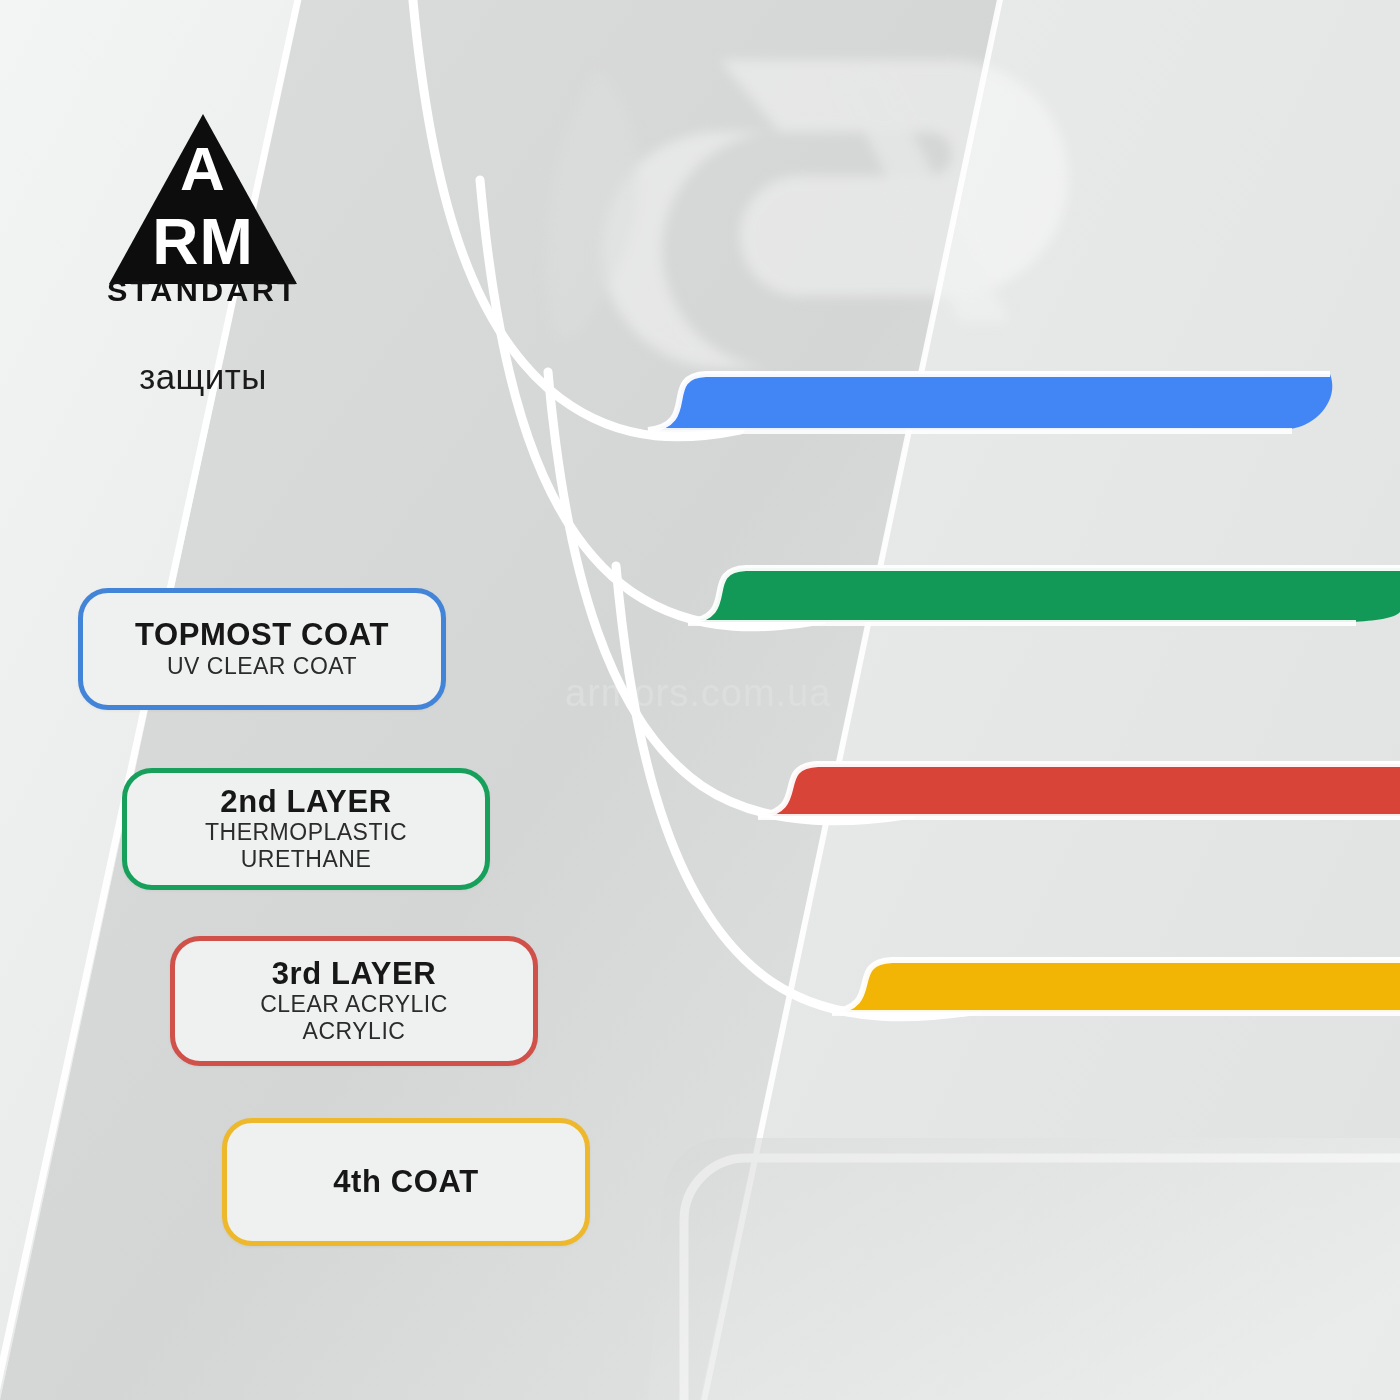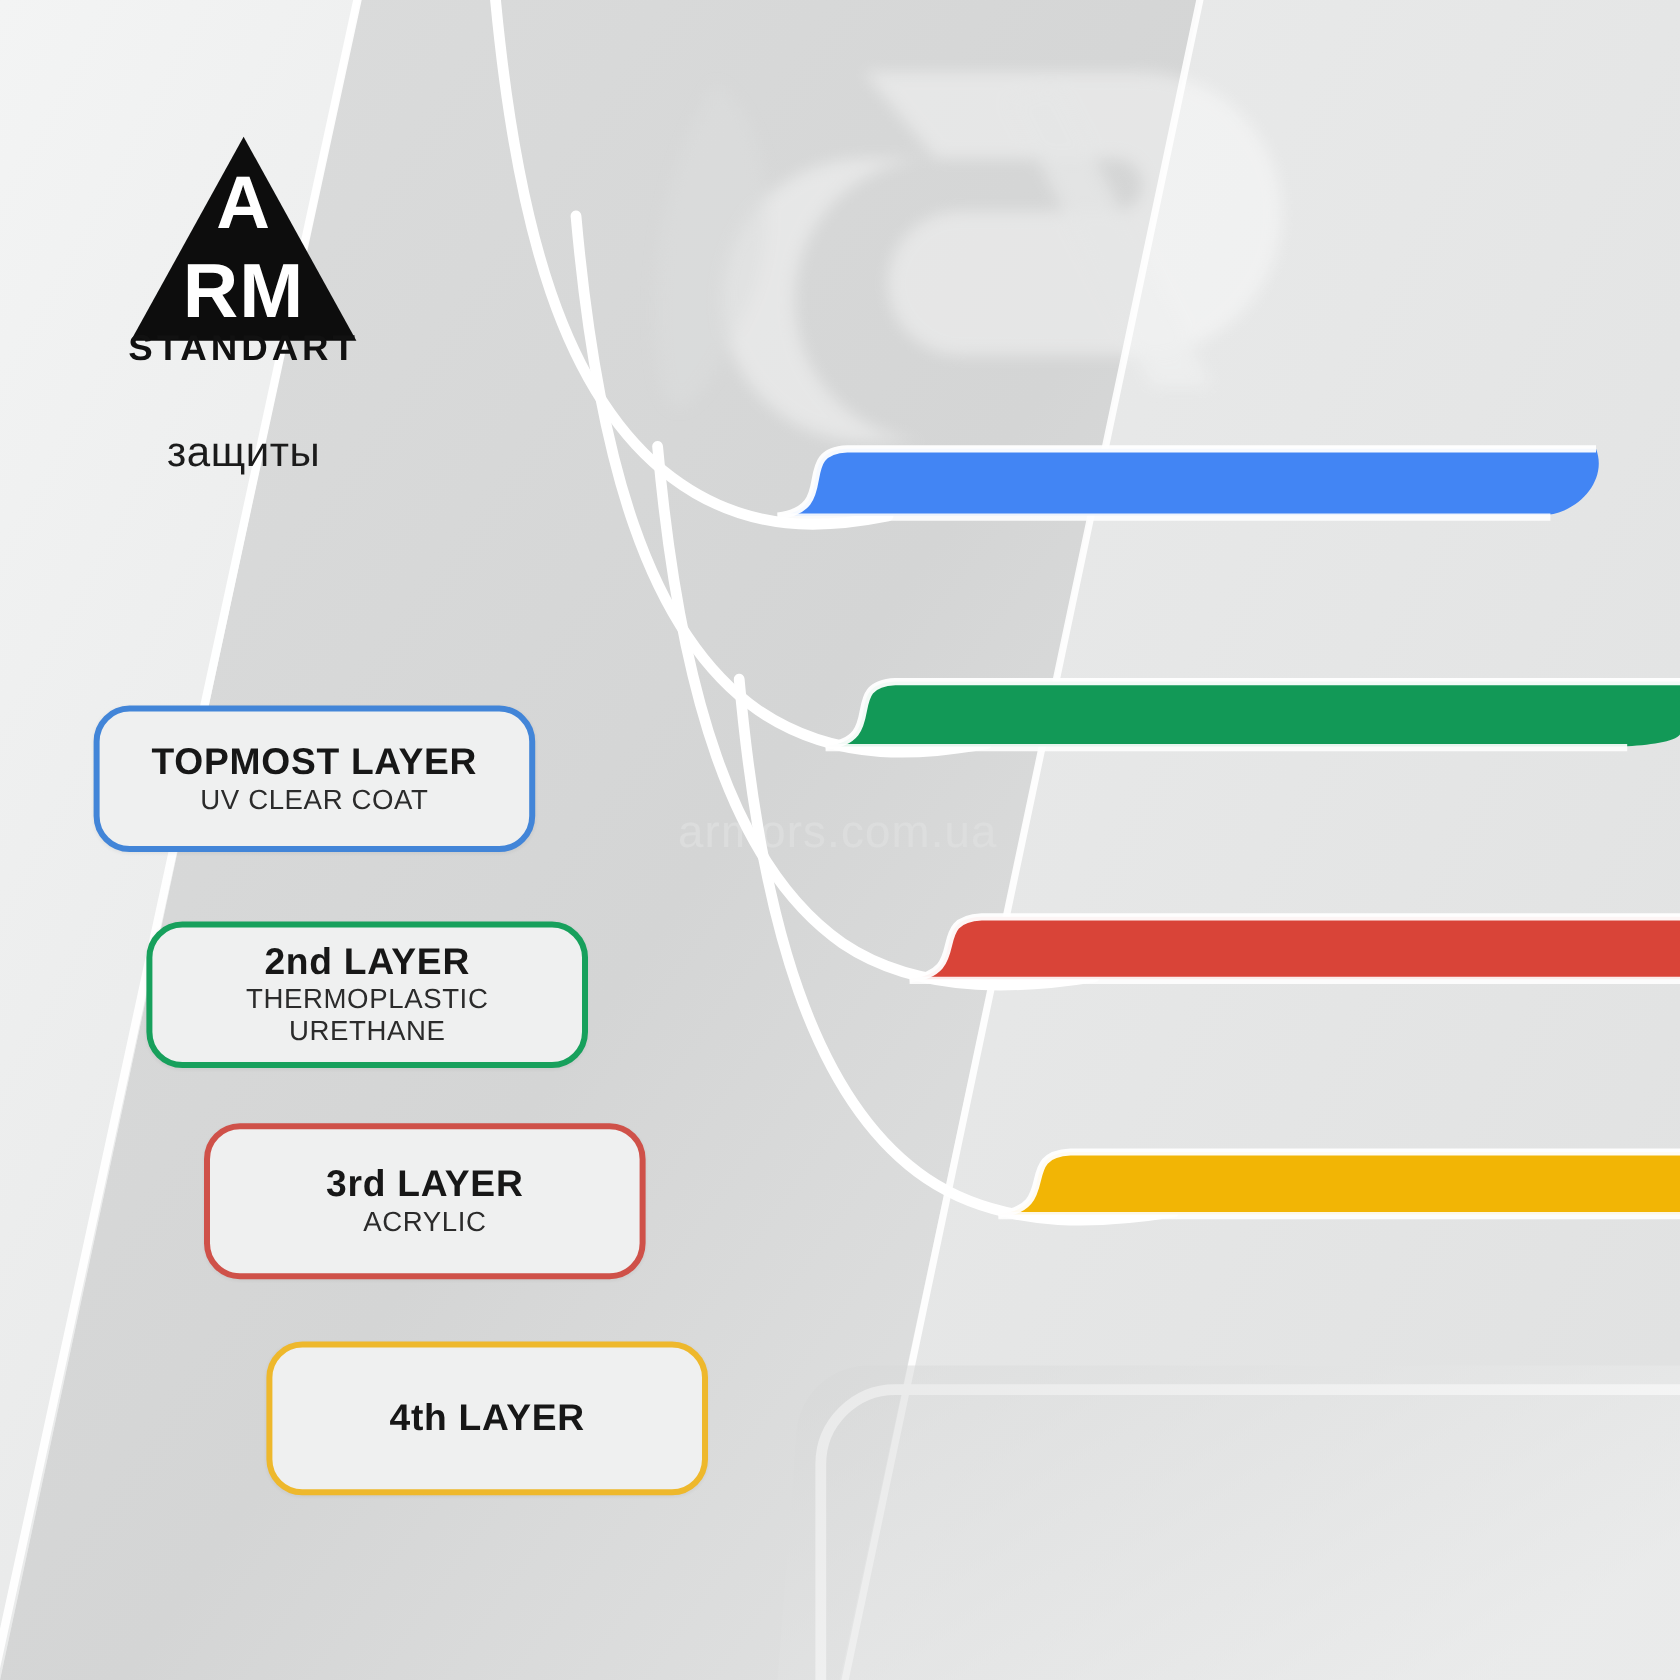--- a/index.html
+++ b/index.html
@@ -154,32 +154,33 @@
         <text x="96" y="152" text-anchor="middle" font-family="Liberation Sans, sans-serif" font-weight="700" font-size="64" fill="#ffffff" letter-spacing="1">RM</text>
       </svg>
     </div>
     <div class="brandword">STANDART</div>
     <div class="subtitle">
       <span>защиты</span>
     </div>
   </div>
 
   <div class="label" id="lbl-1">
-    <div class="l1">TOPMOST LAYER</div>
+    <div class="l1">TOPMOST COAT</div>
     <div class="l2">UV CLEAR COAT</div>
   </div>
 
   <div class="label" id="lbl-2">
     <div class="l1">2nd LAYER</div>
     <div class="l2">THERMOPLASTIC</div>
     <div class="l2">URETHANE</div>
   </div>
 
   <div class="label" id="lbl-3">
     <div class="l1">3rd LAYER</div>
+    <div class="l2">CLEAR ACRYLIC</div>
     <div class="l2">ACRYLIC</div>
   </div>
 
   <div class="label" id="lbl-4">
-    <div class="l1">4th LAYER</div>
+    <div class="l1">4th COAT</div>
   </div>
 
 </div>
 
 </body></html>

